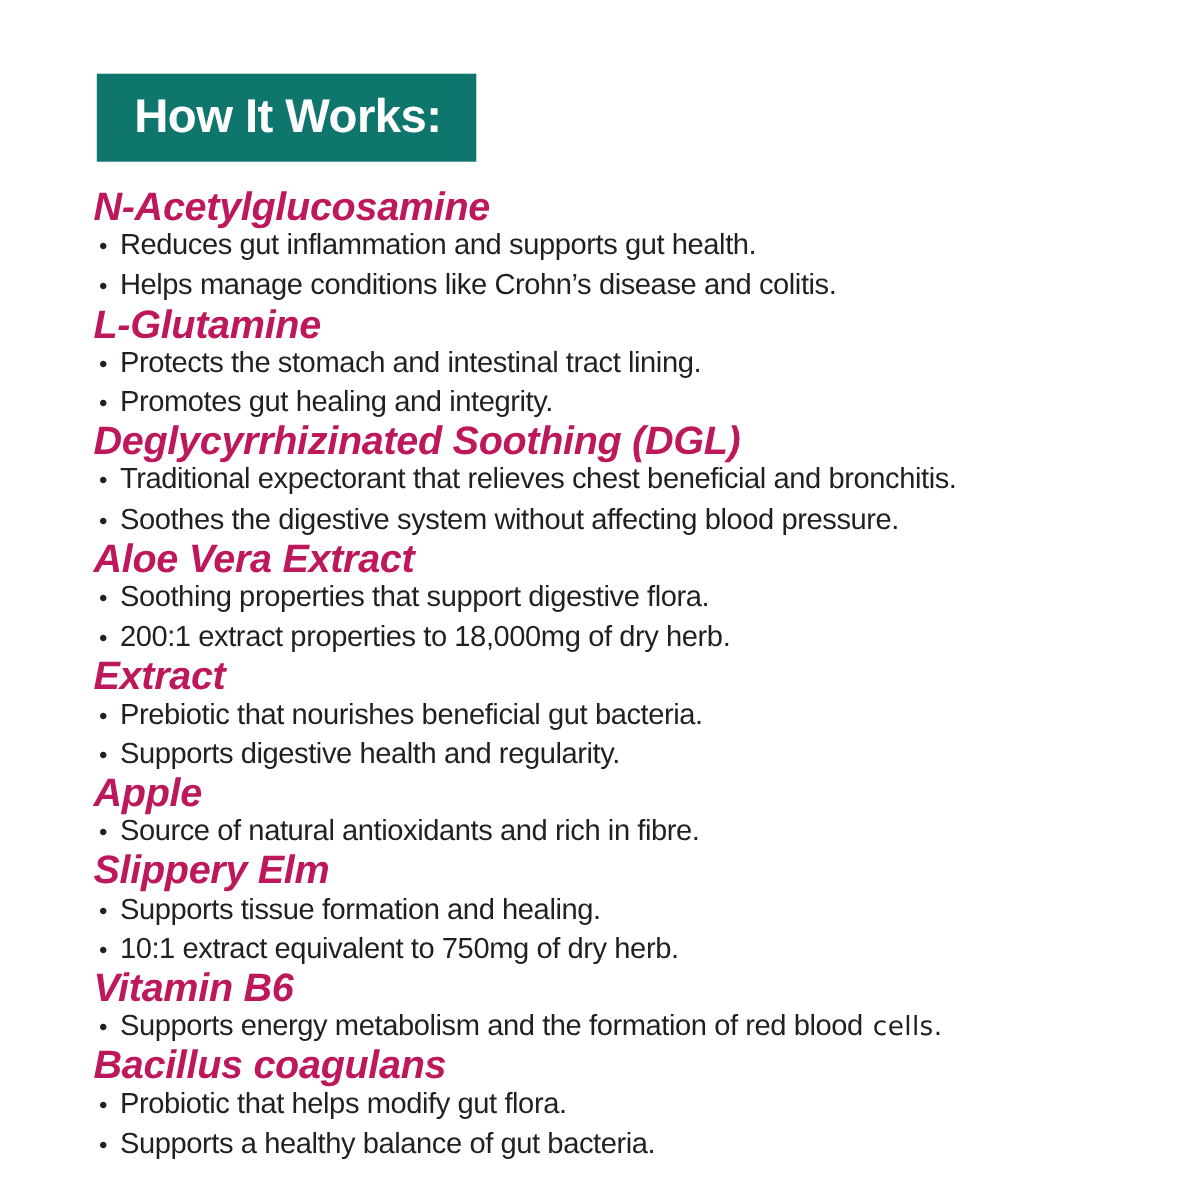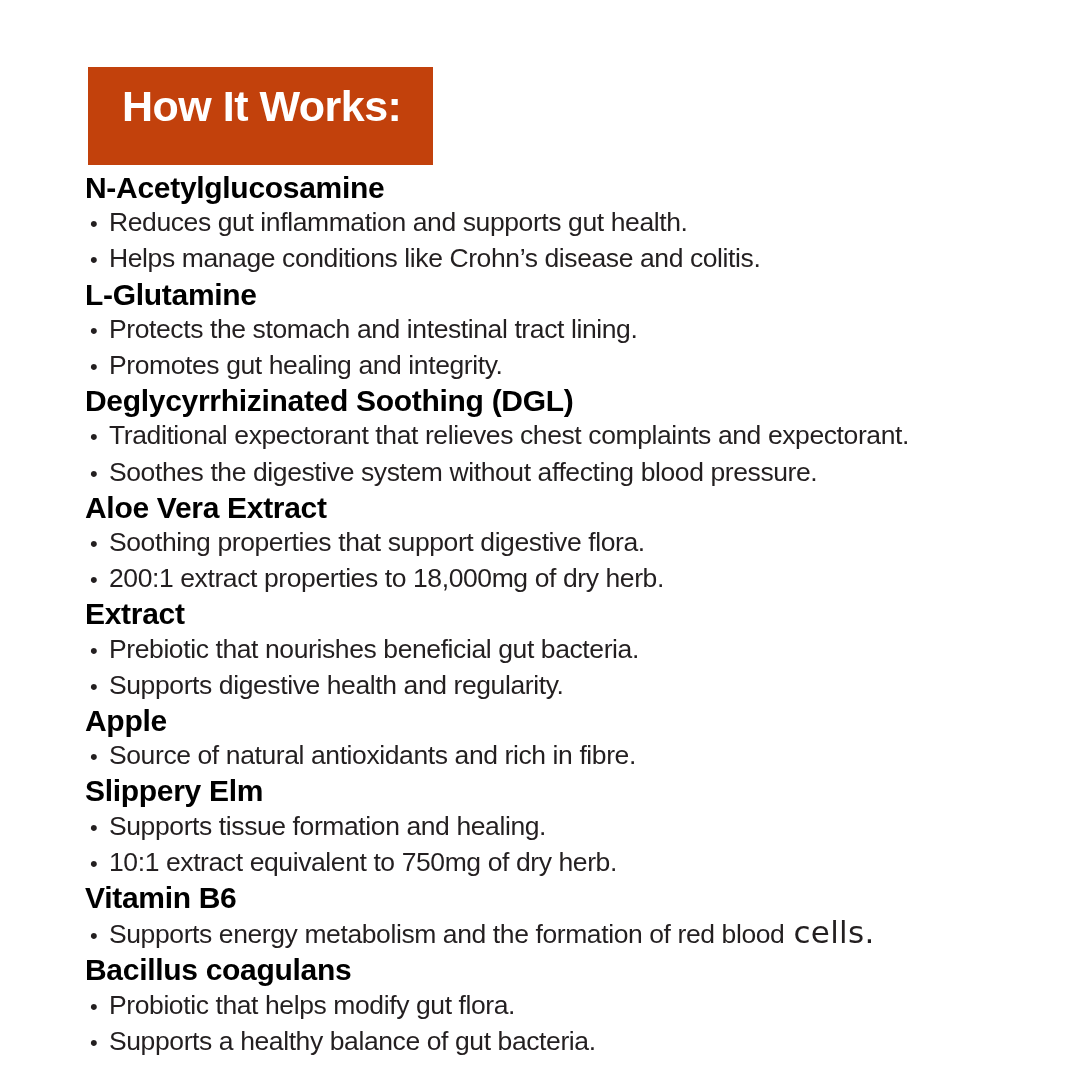--- a/index.html
+++ b/index.html
@@ -16,46 +16,47 @@
   }
   .canvas {
     position: absolute;
     left: 0; top: 0;
     width: 1080px; height: 1080px;
   }
   .header-box {
     position: absolute;
     left: 88px;
     top: 67px;
-    background: #c2410c;
+    background: #0f766e;
     color: #ffffff;
-    padding: 12px 32px 32px 34px;
+    padding: 12px 32px 14px 34px;
     min-width: 262px;
     box-sizing: content-box;
   }
   .header-title {
     font-size: 43px;
     font-weight: bold;
     letter-spacing: -0.5px;
     line-height: 54px;
     white-space: nowrap;
   }
   .content {
     position: absolute;
     left: 85px;
     top: 171px;
     width: 930px;
   }
   .section-title {
-    color: #000000;
-    font-size: 30px;
+    color: #be185d;
+    font-size: 36px;
     font-weight: bold;
     letter-spacing: -0.3px;
     line-height: 34.2px;
     white-space: nowrap;
+    font-style: italic;
   }
   .bullet-row {
     display: flex;
     align-items: baseline;
     padding-left: 5px;
     line-height: 34.2px;
     white-space: nowrap;
   }
   .bullet-dot {
     color: #231f20;
@@ -64,21 +65,21 @@
     flex: 0 0 19px;
   }
   .bullet-text {
     color: #231f20;
     font-size: 26.5px;
     letter-spacing: -0.4px;
     text-align: right;
   }
   .alt-font {
     font-family: "DejaVu Sans", sans-serif;
-    font-size: 31px;
+    font-size: 24px;
     letter-spacing: 0.3px;
     margin-left: 9px;
     font-weight: 400;
   }
 </style>
 </head>
 <body>
 
 <div class="canvas">
 
@@ -109,21 +110,21 @@
       <div class="bullet-row">
         <span class="bullet-dot">•</span>
         <span class="bullet-text">Promotes gut healing and integrity.</span>
       </div>
     </div>
 
     <div>
       <div class="section-title">Deglycyrrhizinated Soothing (DGL)</div>
       <div class="bullet-row">
         <span class="bullet-dot">•</span>
-        <span class="bullet-text">Traditional expectorant that relieves chest complaints and expectorant.</span>
+        <span class="bullet-text">Traditional expectorant that relieves chest beneficial and bronchitis.</span>
       </div>
       <div class="bullet-row">
         <span class="bullet-dot">•</span>
         <span class="bullet-text">Soothes the digestive system without affecting blood pressure.</span>
       </div>
     </div>
 
     <div>
       <div class="section-title">Aloe Vera Extract</div>
       <div class="bullet-row">

